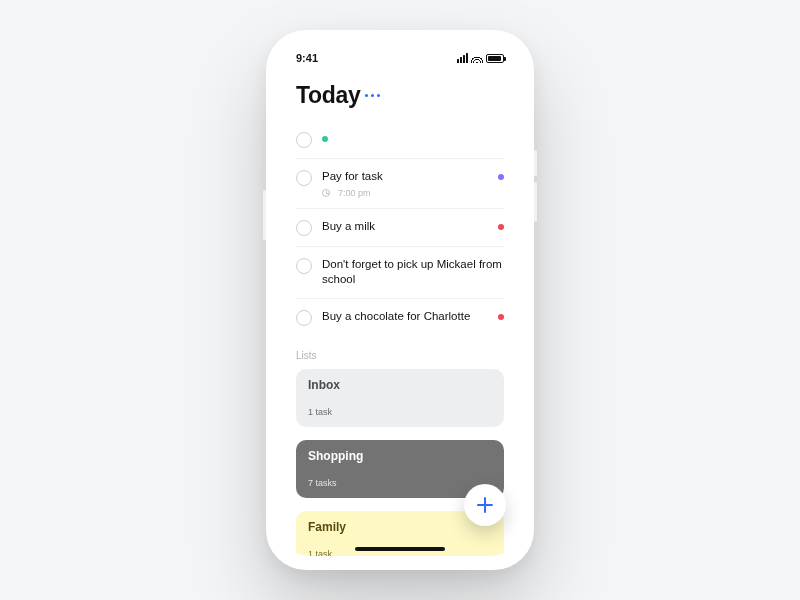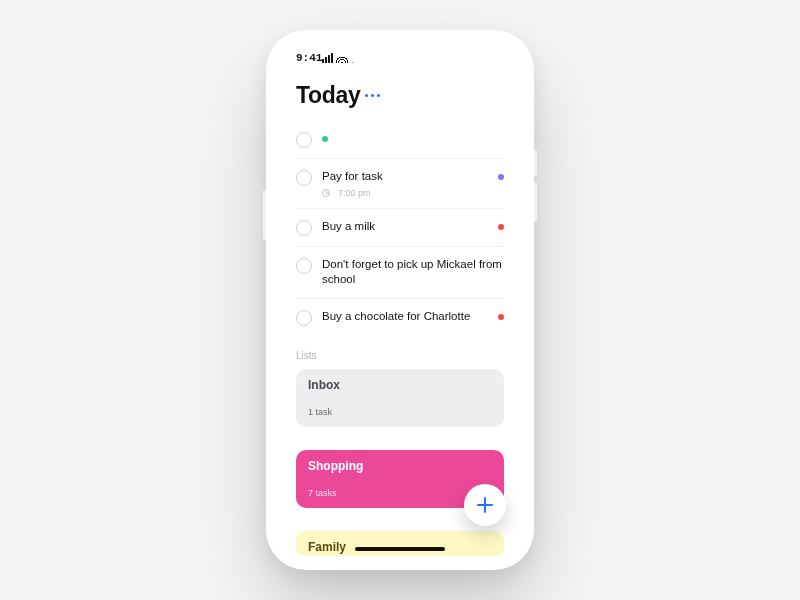--- a/index.html
+++ b/index.html
@@ -31,22 +31,22 @@
     position:relative;
     display:flex; flex-direction:column;
   }
   .notch {
     position:absolute; top:0; left:50%; transform:translateX(-50%);
     width:110px; height:20px; background:#fff; border-radius:0 0 14px 14px;
     z-index:5;
   }
   .statusbar {
     height:28px; flex:0 0 28px;
-    display:flex; align-items:center; 
-    padding:0 16px; font-size:11px; font-weight:600; color:#111;font-family:Liberation Mono, monospace;
+    display:flex; align-items:center; justify-content:space-between;
+    padding:0 16px; font-size:11px; font-weight:600; color:#111;
   }
   .status-icons { display:flex; align-items:center; gap:3px; }
   .bars { display:flex; align-items:flex-end; gap:1px; }
   .bars span { width:2px; background:#111; display:block; border-radius:0.5px; }
   .bars span:nth-child(1){height:4px} .bars span:nth-child(2){height:6px}
   .bars span:nth-child(3){height:8px} .bars span:nth-child(4){height:10px}
   .wifi { width:12px; height:9px; position:relative; }
   .wifi::before { content:""; position:absolute; inset:0;
     background: radial-gradient(circle at 50% 100%, #111 0 1.5px, transparent 1.5px),
                 radial-gradient(circle at 50% 100%, transparent 3px, #111 3px 4px, transparent 4px),
@@ -65,21 +65,21 @@
   .task:last-of-type { border-bottom:none; }
   .check { flex:0 0 16px; width:16px; height:16px; border:1.5px solid #cfcfd4; border-radius:50%; margin-top:1px; cursor:pointer; }
   .task-body { flex:1; min-width:0; }
   .task-title { font-size:11.5px; color:#111; line-height:1.35; }
   .task-meta { display:flex; align-items:center; gap:8px; margin-top:3px; color:#b8b8be; font-size:9px; }
   .clock { width:8px; height:8px; border:1px solid #c3c3c9; border-radius:50%; position:relative; }
   .clock::before { content:""; position:absolute; left:3px; top:1px; width:1px; height:3px; background:#c3c3c9; }
   .clock::after  { content:""; position:absolute; left:3px; top:3px; width:2.5px; height:1px; background:#c3c3c9; }
   .tag-dot { width:6px; height:6px; border-radius:50%; margin-top:5px; }
   .section-label { font-size:10px; color:#b2b2b8; padding:14px 0 8px; }
-  .lists { display:flex; flex-direction:column; gap:23px; }
+  .lists { display:flex; flex-direction:column; gap:13px; }
   .list-card { border-radius:10px; padding:9px 12px 10px; cursor:pointer; }
   .list-name { font-size:12px; font-weight:600; }
   .list-count { font-size:9px; opacity:0.8; margin-top:15px; }
   .fab {
     position:absolute; right:14px; bottom:30px;
     width:42px; height:42px; border-radius:50%; background:#fff;
     box-shadow:0 8px 18px rgba(0,0,0,0.18);
     display:flex; align-items:center; justify-content:center;
     cursor:pointer;
   }
@@ -167,21 +167,21 @@
               <div class="tag-dot" style="background: rgb(239, 71, 88);"></div>
             </div>
           </div>
 
         <div class="section-label">Lists</div>
         <div class="lists" id="lists">
             <div class="list-card" style="background: rgb(236, 238, 240); color: rgb(74, 74, 82);">
               <div class="list-name">Inbox</div>
               <div class="list-count">1 task</div>
             </div>
-            <div class="list-card" style="background: #ec4899; color: rgb(255, 255, 255);">
+            <div class="list-card" style="background: #737373; color: rgb(255, 255, 255);">
               <div class="list-name">Shopping</div>
               <div class="list-count">7 tasks</div>
             </div>
             <div class="list-card" style="background: #fef9c3; color: rgb(90, 74, 16);">
               <div class="list-name">Family</div>
               <div class="list-count">1 task</div>
             </div>
           </div>
 
         <div class="fab">

